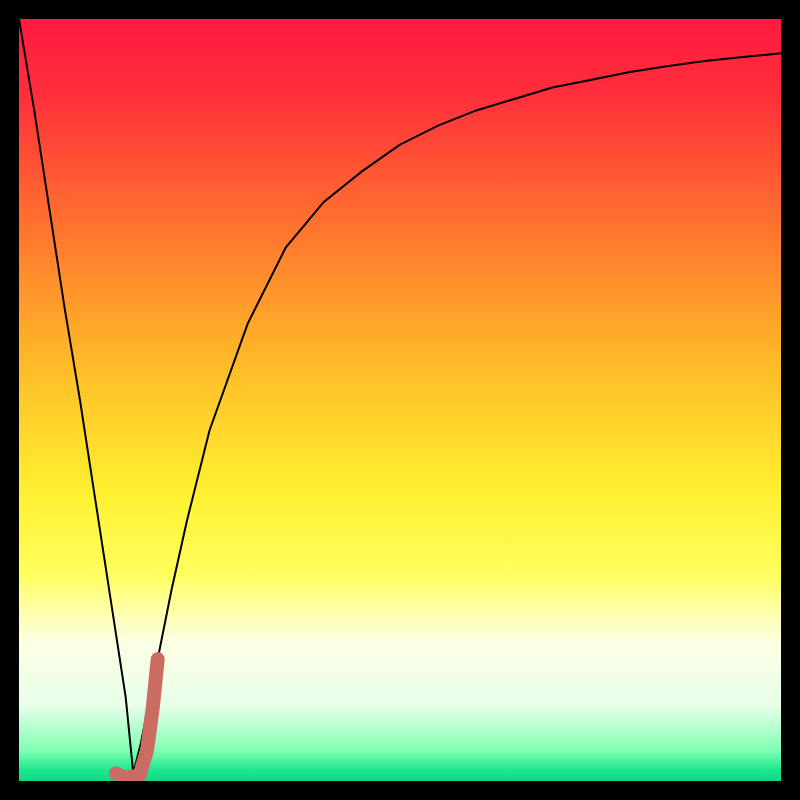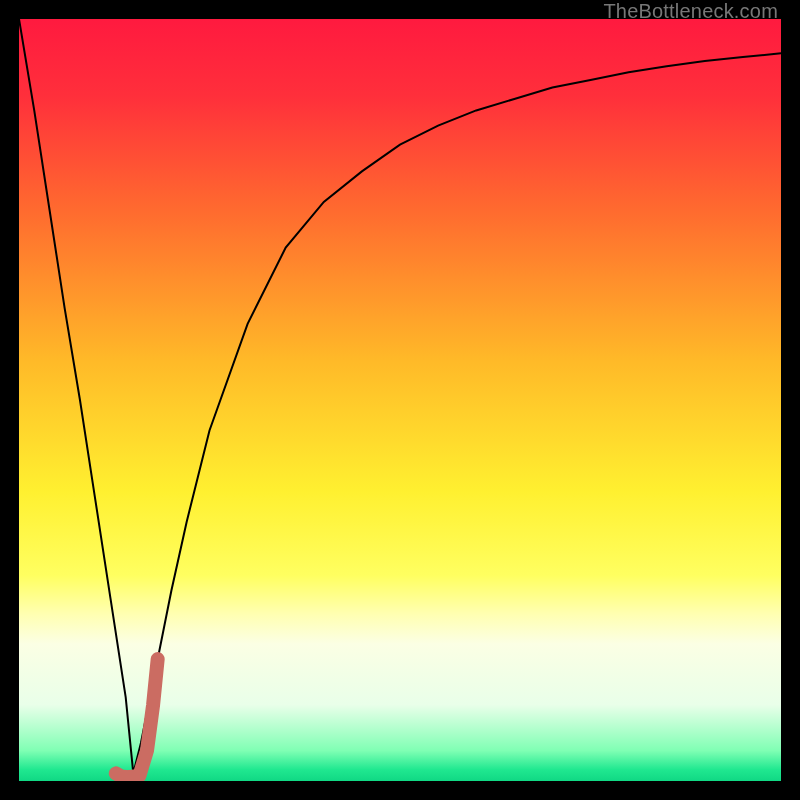--- a/index.html
+++ b/index.html
@@ -70,14 +70,13 @@
             <stop offset="100%" stop-color="#10d884"></stop>
           </linearGradient>
       </defs>
       <rect x="0" y="0" width="762" height="762" fill="url(#bg-grad)"></rect>
     </svg>
     <svg class="curve-svg" viewBox="0 0 762 762" preserveAspectRatio="none">
       <path id="series-curve" fill="none" stroke="#000000" stroke-width="2" d="M0.00 0.00 L15.24 91.44 L30.48 190.50 L45.72 289.56 L60.96 381.00 L76.20 480.06 L91.44 579.12 L106.68 678.18 L114.30 754.38 L121.92 723.90 L137.16 647.70 L152.40 571.50 L167.64 502.92 L190.50 411.48 L228.60 304.80 L266.70 228.60 L304.80 182.88 L342.90 152.40 L381.00 125.73 L419.10 106.68 L457.20 91.44 L495.30 80.01 L533.40 68.58 L571.50 60.96 L609.60 53.34 L647.70 47.24 L685.80 41.91 L723.90 38.10 L762.00 34.29"></path>
       <path id="series-highlight" fill="none" stroke="#cb6c62" stroke-width="14" stroke-linecap="round" stroke-linejoin="round" d="M96.77 754.38 L102.11 757.43 L108.97 758.19 L120.40 756.67 L128.02 731.52 L134.11 685.80 L138.68 640.08"></path>
     </svg>
   </div>
-  <div class="watermark">TheBottleneck.com</div>
 </div>
 
 </body></html>

